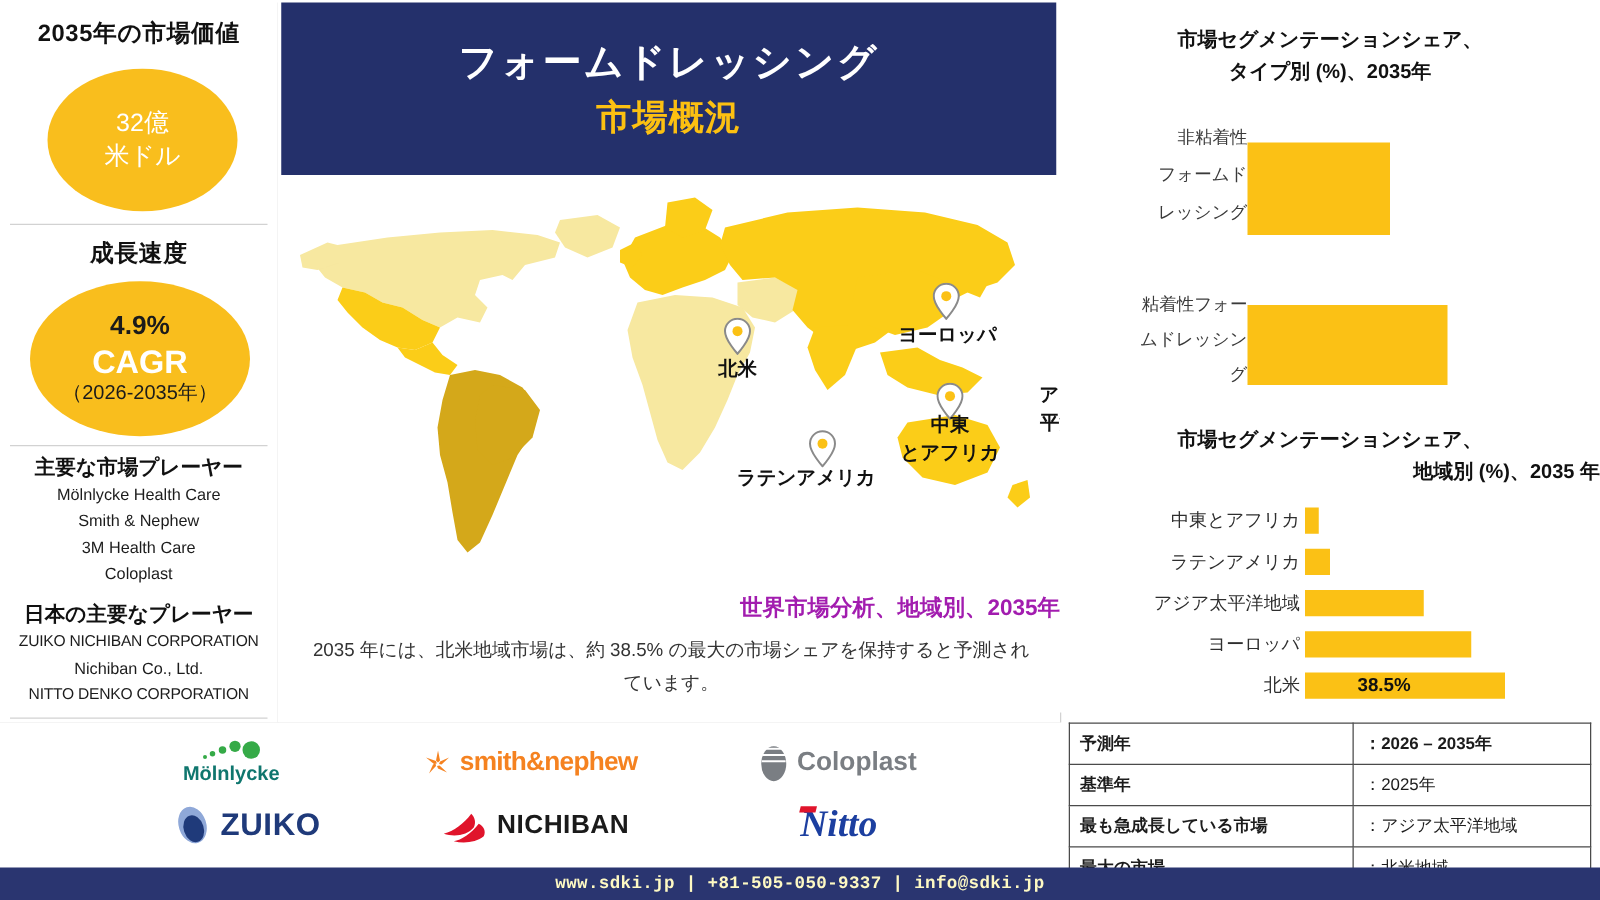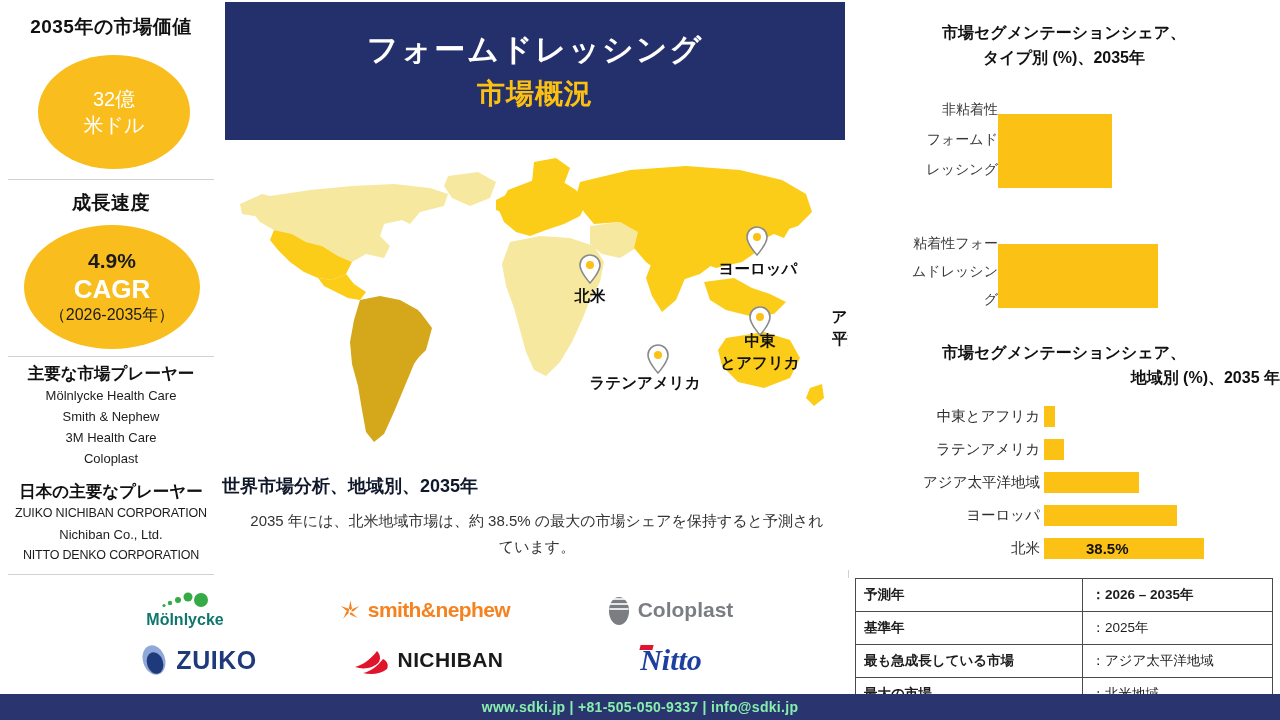--- a/index.html
+++ b/index.html
@@ -60,22 +60,22 @@
   .map-wrap { position:absolute; left:0; top:150px; width:626px; height:310px; }
   .map-svg { position:absolute; left:12px; top:0; }
 
   .pin { position:absolute; width:22px; height:30px; }
   .map-label {
     position:absolute; color:#111; font-size:15.5px; font-weight:bold;
     text-align:center; line-height:22px; white-space:nowrap;
   }
 
   .map-cap-title {
-    position:absolute; left:0; top:474px; width:626px; text-align:left;
-    font-size:18px; font-weight:bold; color:#0f172a;
+    position:absolute; left:0; top:474px; width:626px; text-align:right;
+    font-size:18px; font-weight:bold; color:#a21caf;
   }
   .map-cap-body {
     position:absolute; left:22px; top:508px; width:586px; text-align:center;
     font-size:15px; color:#333; line-height:26px;
   }
 
   
   .right-col { position:absolute; left:848px; top:0; width:432px; height:570px; background:#fff; }
   .rc-title {
     position:absolute; width:432px; text-align:center; color:#111;
@@ -114,22 +114,22 @@
   }
   .logo-cell {
     position:absolute; display:flex; align-items:center; justify-content:center;
     gap:7px;
   }
   .logo-text { font-weight:bold; }
 
   
   .footer {
     position:absolute; left:0; top:694px; width:1280px; height:26px;
-    background:#2a3570; color:#86efac; font-size:14px; font-weight:bold;
-    display:flex; align-items:center; justify-content:center; letter-spacing:0.3px;
+    background:#2a3570; color:#fef9c3; font-size:14px; font-weight:bold;
+    display:flex; align-items:center; justify-content:center; letter-spacing:0.3px;font-family:Liberation Mono, monospace;
   }
 
   .vline { position:absolute; background:#d2d2d2; width:1px; }
   .hline { position:absolute; background:#d2d2d2; height:1px; }
 </style>
 </head>
 <body>
 
 <div id="root">
 

